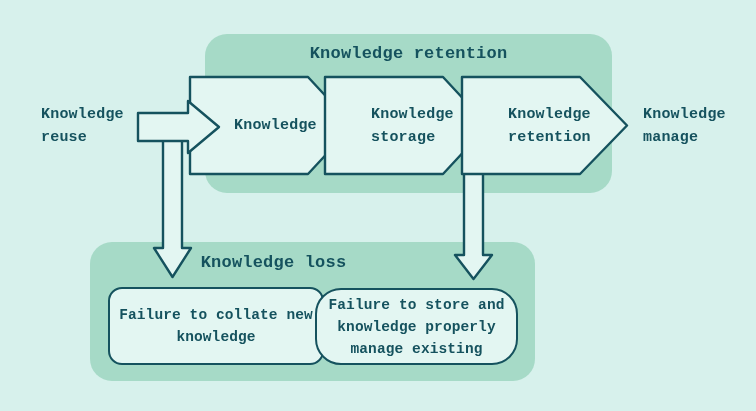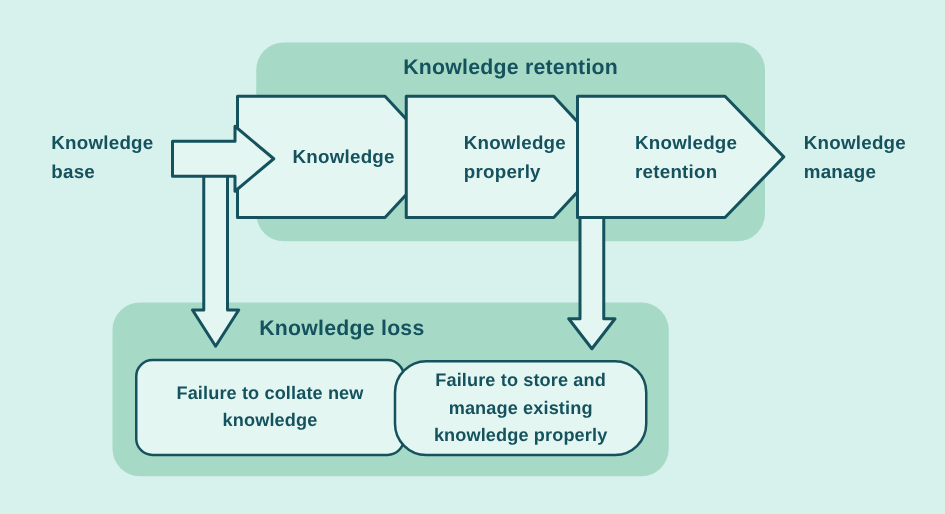--- a/index.html
+++ b/index.html
@@ -1,19 +1,19 @@
 <!DOCTYPE html>
 <html><head>
 <meta charset="utf-8">
 <style>
   html,body { margin:0; padding:0; }
   .stage {
     position:relative; width:756px; height:411px;
     background:#d7f1ec; overflow:hidden;
-    font-family:Liberation Sans, sans-serif;
+    font-family:Liberation Mono, monospace;
     color:#15525e;
   }
   .container-panel { position:absolute; background:#a6dac7; border-radius:22px; }
   .retention-panel { left:205px; top:34px;  width:407px; height:159px; }
   .loss-panel      { left:90px;  top:242px; width:445px; height:139px; }
 
   svg.shapes { position:absolute; left:0; top:0; width:756px; height:411px; }
   svg.shapes * { vector-effect:non-scaling-stroke; }
 
   .panel-title {
@@ -73,42 +73,42 @@
     <polygon points="462,77 580,77 627,125.5 580,174 462,174"></polygon>
 
     <path d="M138,113 L188,113 L188,101 L219,127 L188,153 L188,141 L138,141 Z"></path>
   </svg>
 
   <div class="panel-title retention-title">Knowledge retention</div>
   <div class="panel-title loss-title">Knowledge loss</div>
 
   <div class="side-label base-label">
     <span class="line">Knowledge</span>
-    <span class="line">base</span>
+    <span class="line">reuse</span>
   </div>
   <div class="side-label reuse-label">
     <span class="line">Knowledge</span>
     <span class="line">manage</span>
   </div>
 
   <div class="step-label step-1">
     <span class="line">Knowledge</span>
   </div>
   <div class="step-label step-2">
     <span class="line">Knowledge</span>
-    <span class="line">properly</span>
+    <span class="line">storage</span>
   </div>
   <div class="step-label step-3">
     <span class="line">Knowledge</span>
     <span class="line">retention</span>
   </div>
 
   <div class="cause-box cause-1">
     <span class="line">Failure to collate new</span>
     <span class="line">knowledge</span>
   </div>
   <div class="cause-box cause-2">
     <span class="line">Failure to store and</span>
+    <span class="line">knowledge properly</span>
     <span class="line">manage existing</span>
-    <span class="line">knowledge properly</span>
   </div>
 
 </div>
 
 </body></html>

